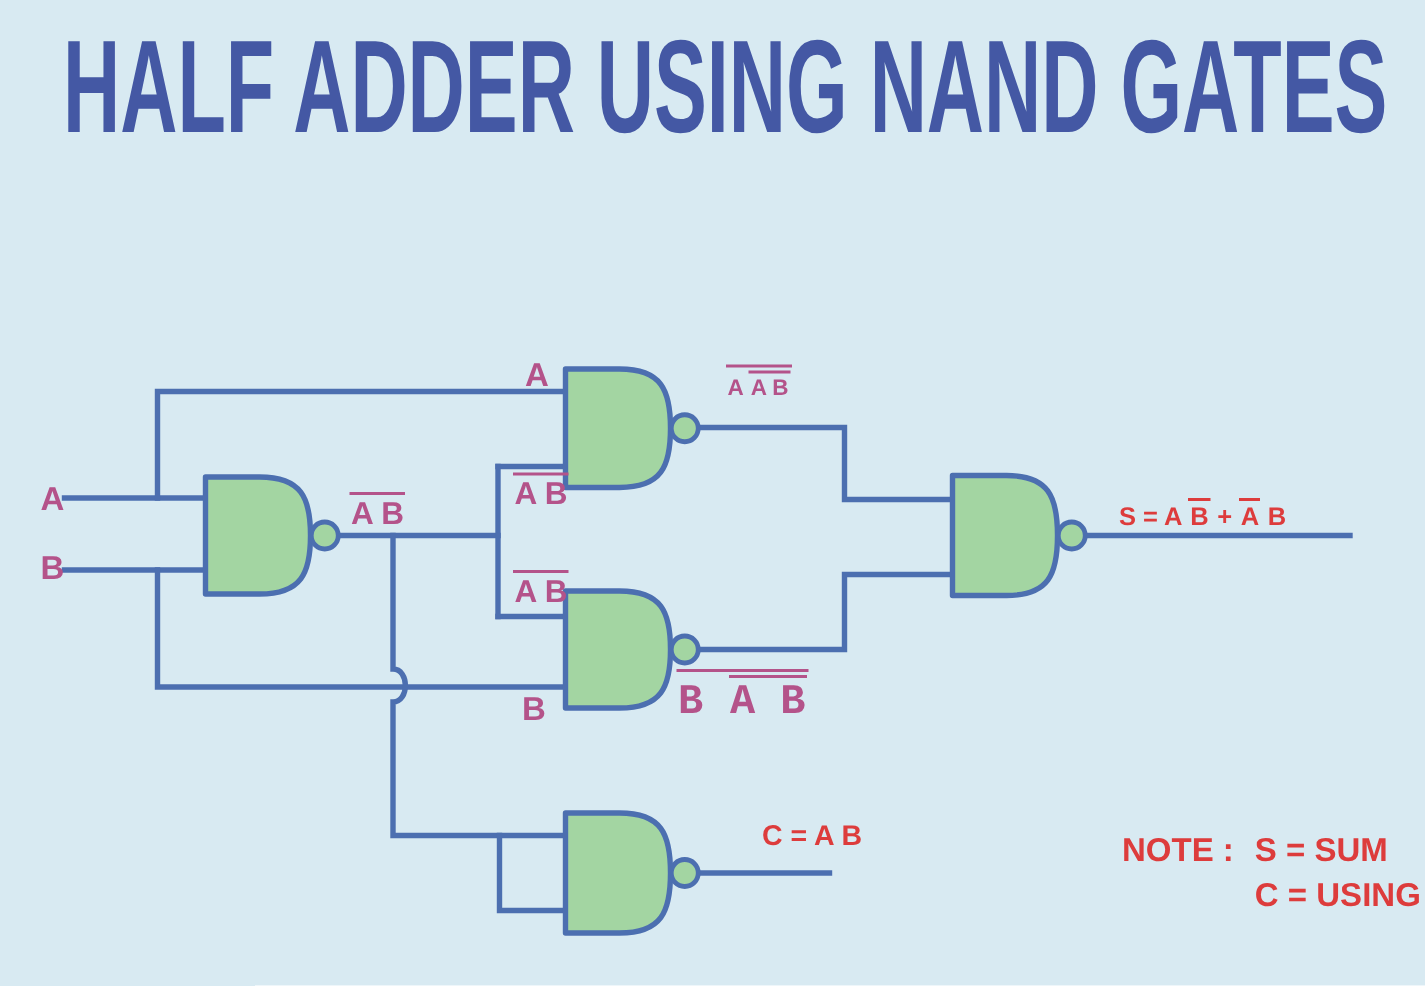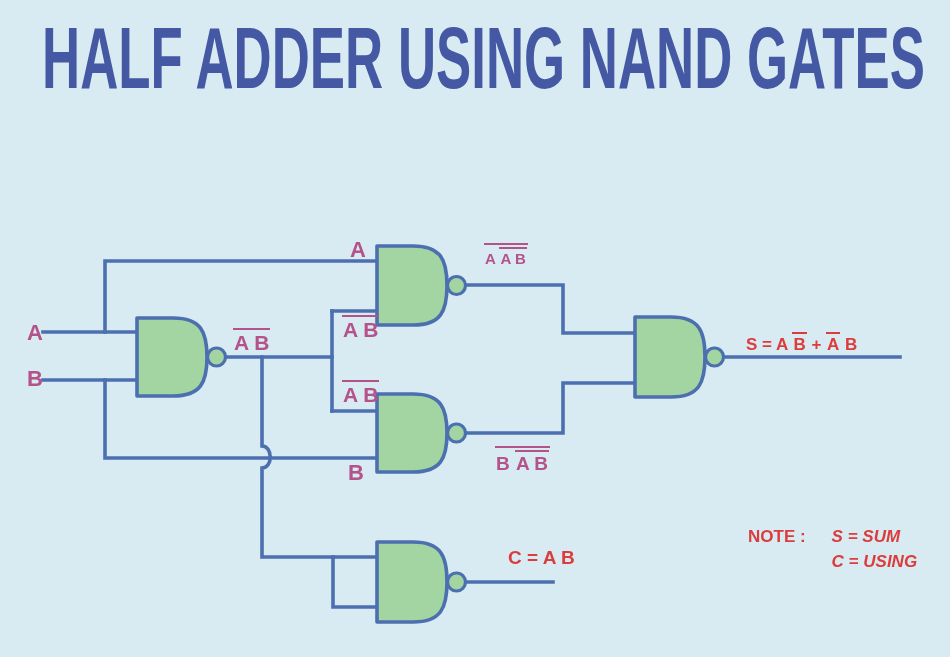--- a/index.html
+++ b/index.html
@@ -20,25 +20,25 @@
     position:absolute;font-weight:bold;line-height:1.05;white-space:nowrap;
   }
   .lbl.pink{color:var(--pink,#b4538a);}
   .lbl.red{color:var(--red,#dd3c3c);}
   .ov{
     display:inline-block;line-height:1.05;
     border-top:2.5px solid currentColor;
     padding:2px 1px 0 1px;
   }
   .note{
-    position:absolute;left:748px;top:528px;
-    display:flex;gap:26px;
-    color:var(--red,#dd3c3c);font-weight:bold;font-size:17px;line-height:1.0;
+    position:absolute;left:748px;top:556px;
+    display:flex;gap:14px;
+    color:var(--red,#dd3c3c);font-weight:bold;font-size:22px;line-height:1.0;
   }
-  .note-values{display:flex;flex-direction:column;gap:8px;font-style:italic;}
+  .note-values{display:flex;flex-direction:column;gap:8px;}
 </style>
 </head>
 <body>
 
 <div class="stage">
   <h1 class="title">HALF ADDER USING NAND GATES</h1>
 
   <svg id="circuit" width="950" height="657" viewBox="0 0 950 657">
       <path d="M43,332 H137" fill="none" stroke="#4c6fb0" stroke-width="3.6" stroke-linecap="square"></path>
       <path d="M43,380 H137" fill="none" stroke="#4c6fb0" stroke-width="3.6" stroke-linecap="square"></path>
@@ -78,21 +78,21 @@
 
   <div id="labels">
       <div class="lbl pink" style="left: 27px; top: 321px; font-size: 22px;">A</div>
       <div class="lbl pink" style="left: 27px; top: 367px; font-size: 22px;">B</div>
       <div class="lbl pink" style="left: 233px; top: 328px; font-size: 21px;"><span class="ov">A B</span></div>
       <div class="lbl pink" style="left: 350px; top: 238px; font-size: 22px;">A</div>
       <div class="lbl pink" style="left: 342px; top: 315px; font-size: 21px;"><span class="ov">A B</span></div>
       <div class="lbl pink" style="left: 342px; top: 380px; font-size: 21px;"><span class="ov">A B</span></div>
       <div class="lbl pink" style="left: 348px; top: 461px; font-size: 22px;">B</div>
       <div class="lbl pink" style="left: 484px; top: 243px; font-size: 15px;"><span class="ov">A <span class="ov">A B</span></span></div>
-      <div class="lbl pink" style="left: 495px; top: 446px; font-size: 19px;"><span class="ov">B <span class="ov">A B</span></span></div>
+      <div class="lbl pink" style="left: 451px; top: 446px; font-size: 28px; font-family: Liberation Mono, monospace;"><span class="ov">B <span class="ov">A B</span></span></div>
       <div class="lbl red" style="left: 746px; top: 332px; font-size: 17px;">S = A <span class="ov">B</span> + <span class="ov">A</span> B</div>
       <div class="lbl red" style="left: 508px; top: 548px; font-size: 19px;">C = A B</div>
     </div>
 
   <div class="note">
     <span>NOTE :</span>
     <span class="note-values">
       <span>S = SUM</span>
       <span>C = USING</span>
     </span>

